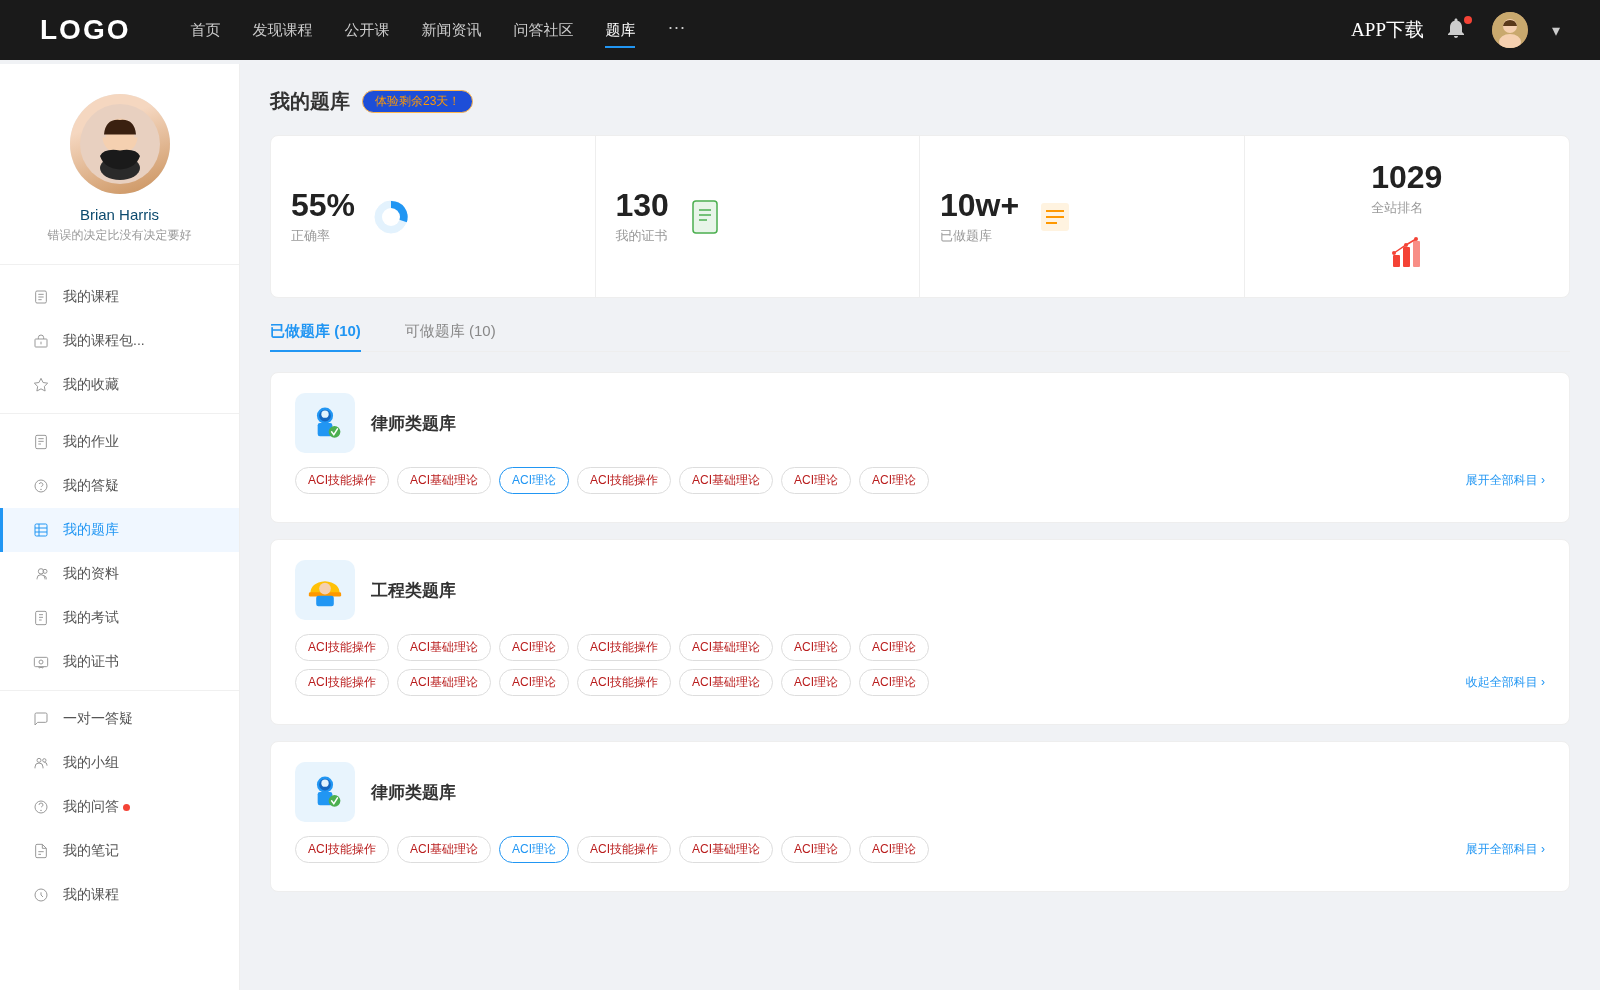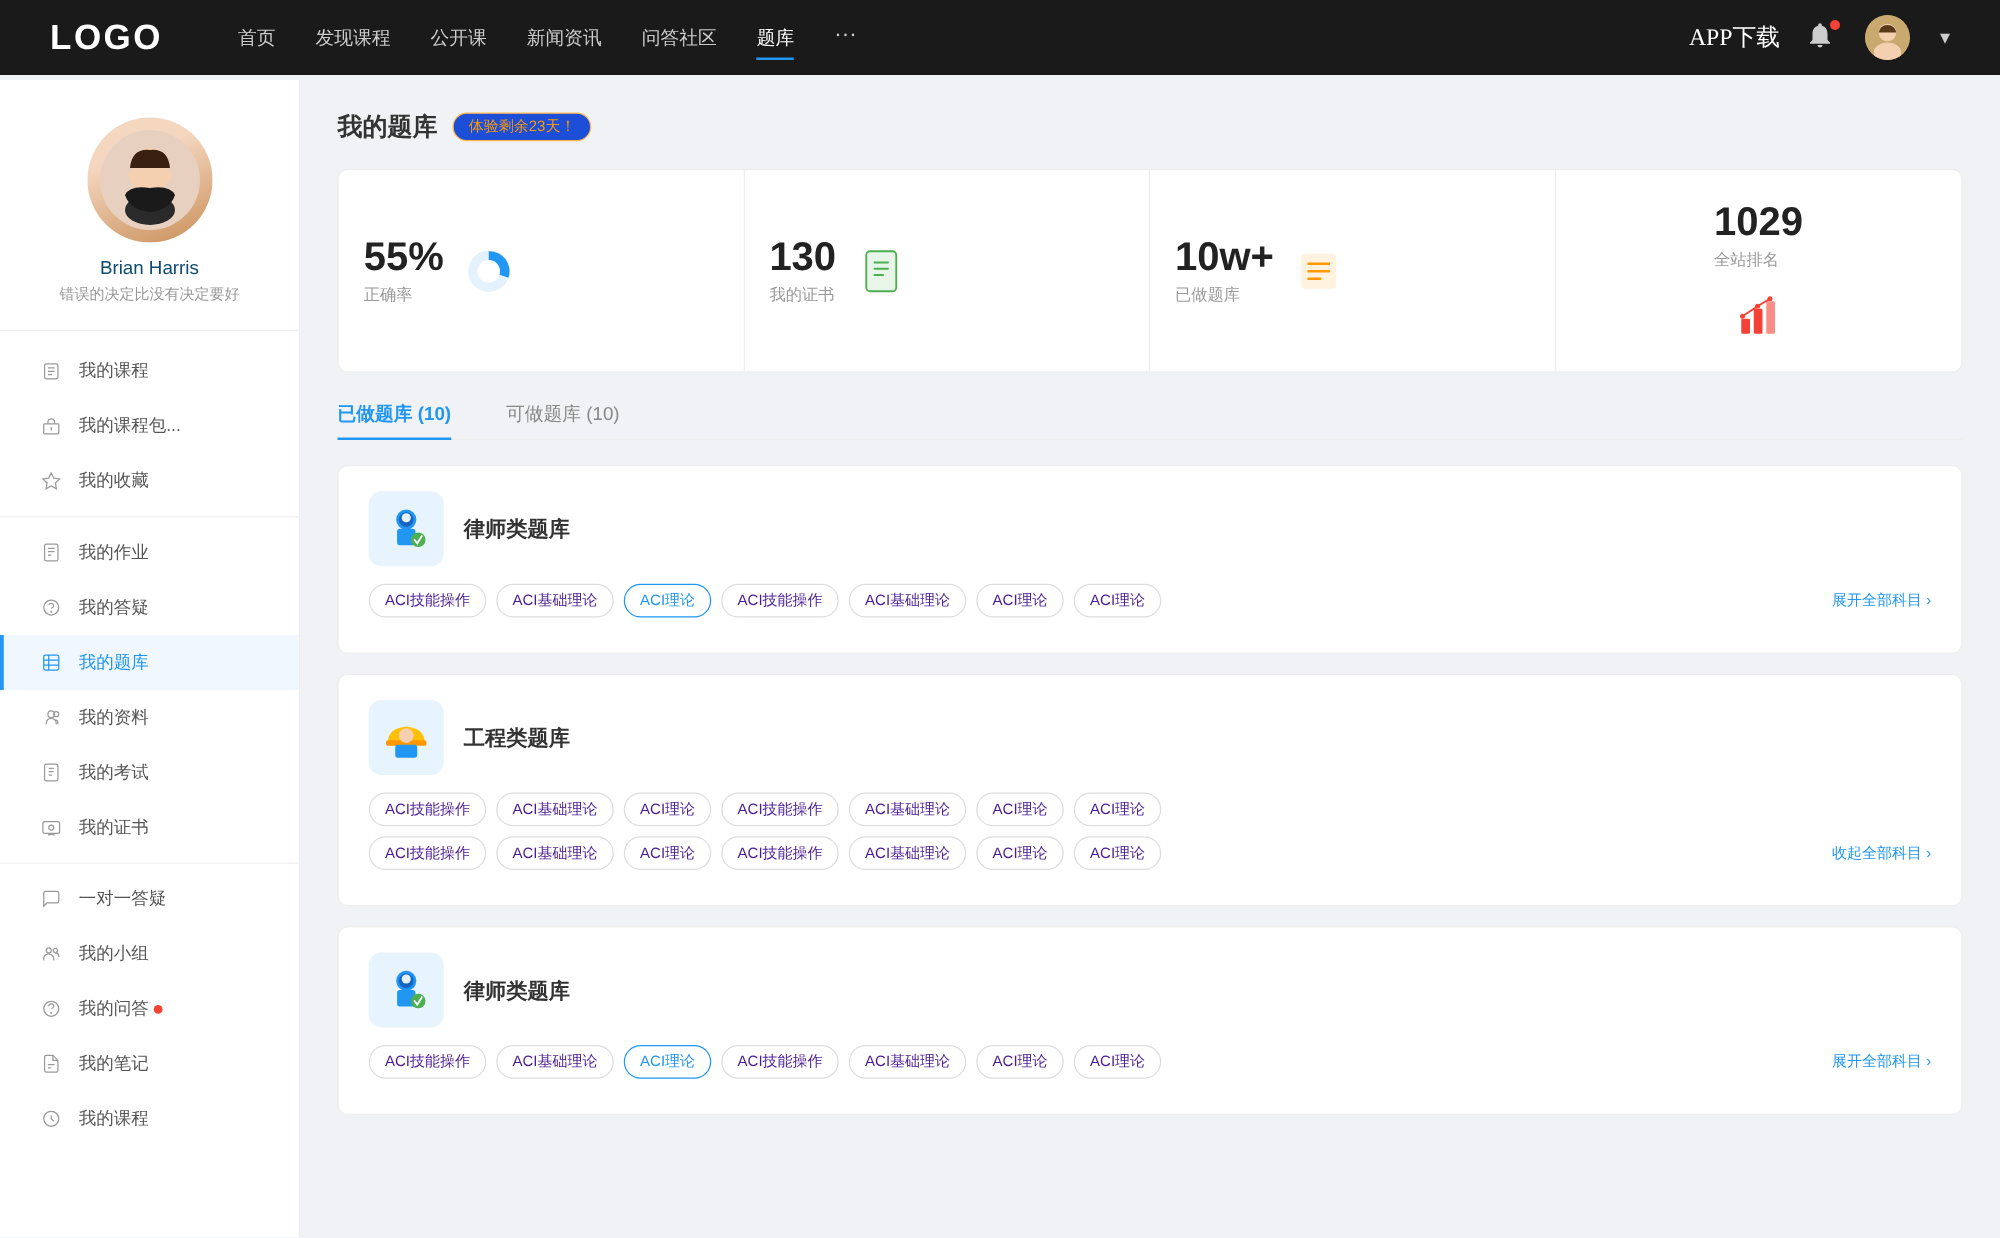--- a/index.html
+++ b/index.html
@@ -261,21 +261,21 @@
       display: flex; align-items: center; justify-content: center;
       flex-shrink: 0;
     }
     .bank-icon svg { width: 44px; height: 44px; }
     .bank-name { font-size: 17px; font-weight: 600; color: #333; }
     .bank-tag {
       padding: 4px 12px;
       border: 1px solid #ddd;
       border-radius: 20px;
       font-size: 12px;
-      color: #4c1d95;
+      color: #b91c1c;
       cursor: pointer;
     }
     .bank-tag.active-tag {
       border-color: #2196F3;
       color: #2196F3;
       background: #fff;
     }
     .bank-expand {
       font-size: 12px;
       color: #2196F3;

